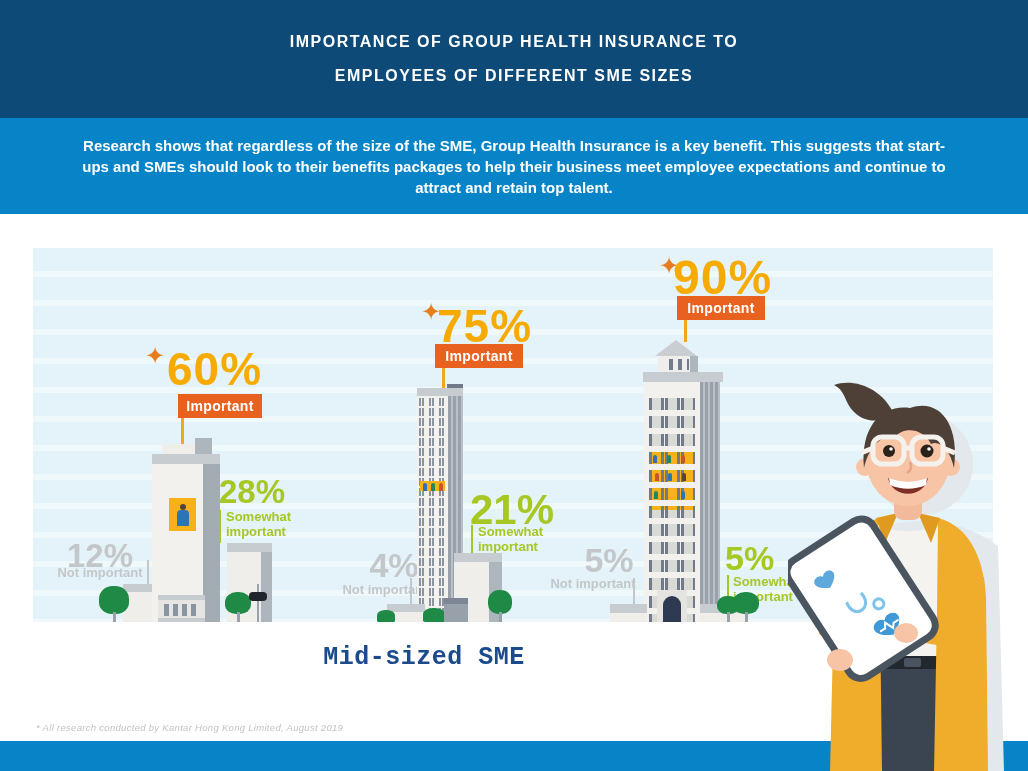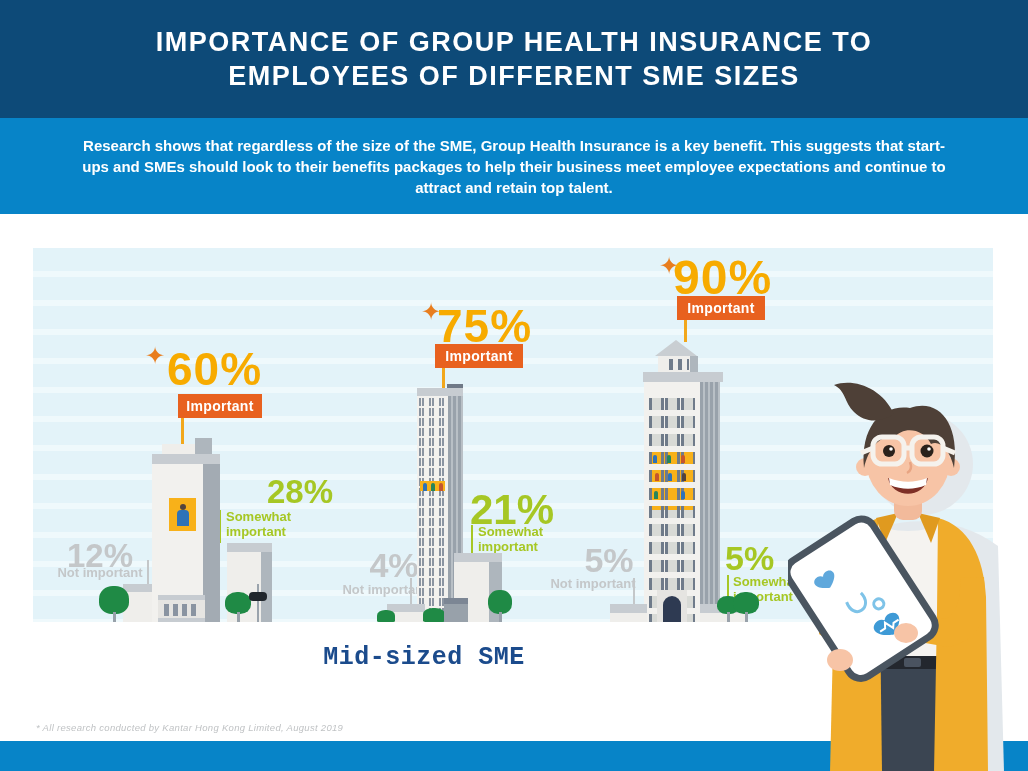--- a/index.html
+++ b/index.html
@@ -2,21 +2,21 @@
 <html><head>
 <meta charset="utf-8">
 <style>
   html,body{margin:0;padding:0;background:#ffffff;}
   .page{position:relative;width:1028px;height:771px;background:#ffffff;overflow:hidden;
         font-family:"Liberation Sans",sans-serif;}
 
   
   .band-navy{position:absolute;left:0;top:0;width:100%;height:118px;background:#0D4A78;
              display:flex;align-items:center;justify-content:center;}
-  .title{color:#ffffff;font-weight:bold;font-size:27px;line-height:34px;letter-spacing:1.5px;
+  .title{color:#ffffff;font-weight:bold;font-size:16px;line-height:34px;letter-spacing:1.5px;
          text-align:center;margin:0;}
   .title span{display:block;}
   .band-blue{position:absolute;left:0;top:118px;width:100%;height:96px;background:#0784C8;
              display:flex;align-items:center;justify-content:center;}
   .intro{color:#ffffff;font-weight:bold;font-size:15px;line-height:21px;text-align:center;
          max-width:872px;margin:0;}
 
   
   .chart{position:absolute;left:33px;top:248px;width:960px;height:374px;
          background-color:#E3F3F9;
@@ -104,21 +104,21 @@
     <p class="intro">Research shows that regardless of the size of the SME, Group Health Insurance is a key benefit. This suggests that start-ups and SMEs should look to their benefits packages to help their business meet employee expectations and continue to attract and retain top talent.</p>
   </section>
 
   <div class="chart">
 
     <div>
       <div class="pct-not" style="left:22px;top:291px;width:90px;">12%</div>
       <div class="lbl-not" style="left:12px;top:317px;width:110px;">Not important</div>
       <i class="ptr gray" style="left:114px;top:312px;height:26px;"></i>
 
-      <div class="pct-some" style="left:186px;top:227px;margin-left:48px;">28%</div>
+      <div class="pct-some" style="left:186px;top:227px;">28%</div>
       <div class="lbl-some" style="left:193px;top:261px;width:72px;">Somewhat important</div>
       <i class="ptr lime" style="left:186px;top:262px;height:33px;"></i>
 
       <div class="star" style="left:112px;top:96px;">✦</div>
       <div class="pct-imp" style="left:134px;top:98px;">60%</div>
       <i class="ptr orange" style="left:148px;top:168px;height:40px;"></i>
       <div class="banner" style="left:145px;top:146px;width:84px;height:24px;">Important</div>
 
       <div class="bb face2" style="left:90px;top:344px;width:37px;height:30px;"></div>
       <div class="bb bandg" style="left:90px;top:336px;width:37px;height:8px;"></div>

